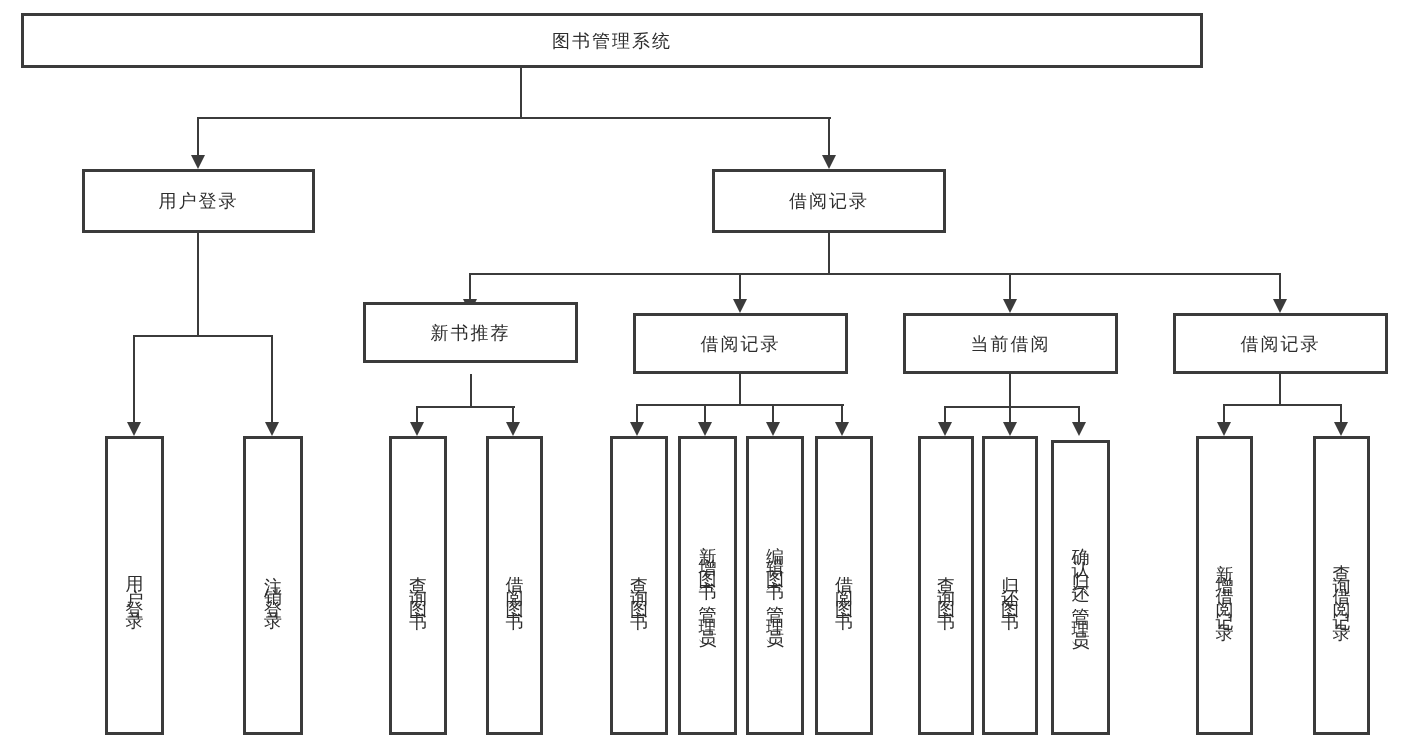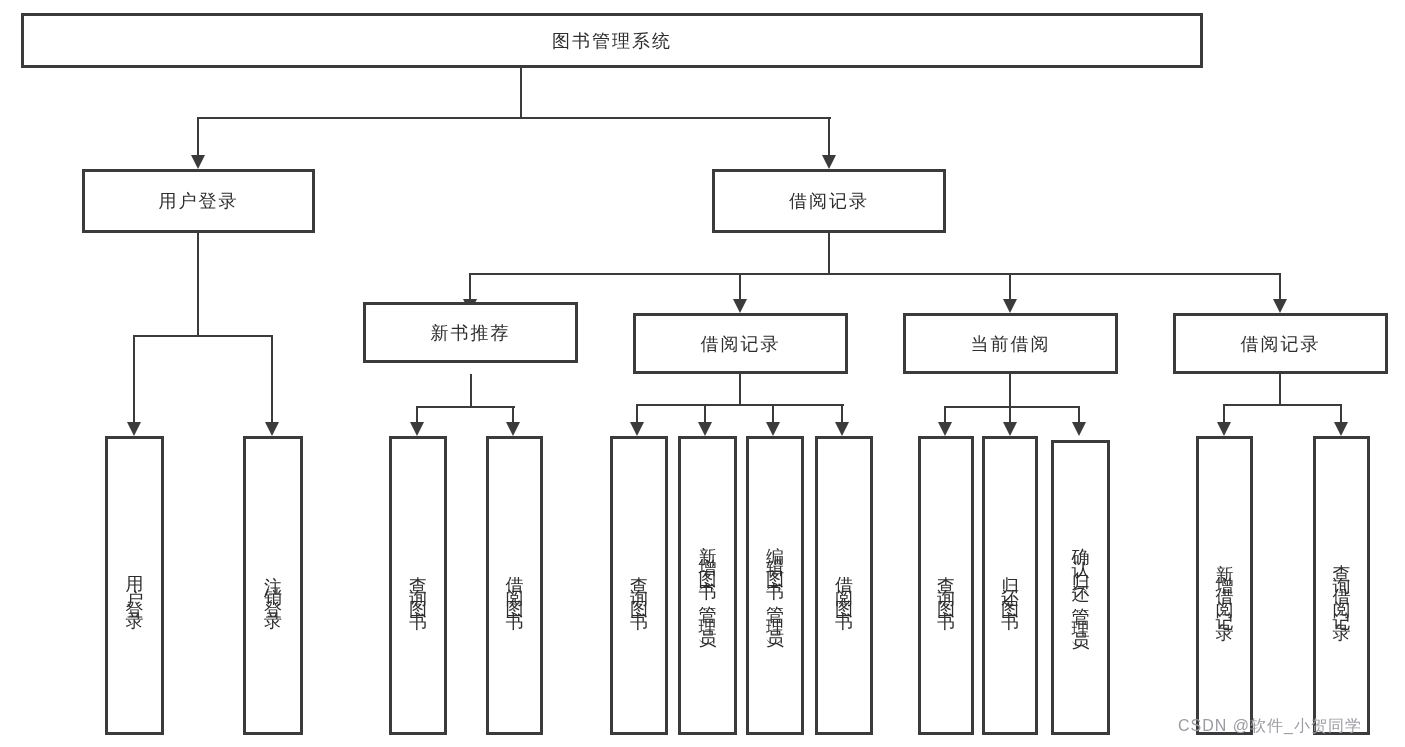--- a/index.html
+++ b/index.html
@@ -114,15 +114,14 @@
   <div class="box v" style="left:746px;top:436px;width:58px;height:299px;">编辑图书（管理员）</div>
   <div class="box v" style="left:815px;top:436px;width:58px;height:299px;">借阅图书</div>
 
   <div class="box v" style="left:918px;top:436px;width:56px;height:299px;">查询图书</div>
   <div class="box v" style="left:982px;top:436px;width:56px;height:299px;">归还图书</div>
   <div class="box v" style="left:1051px;top:440px;width:59px;height:295px;">确认归还（管理员）</div>
 
   <div class="box v" style="left:1196px;top:436px;width:57px;height:299px;">新增借阅记录</div>
   <div class="box v" style="left:1313px;top:436px;width:57px;height:299px;">查询借阅记录</div>
 
-  <div class="watermark">CSDN @软件_小贺同学</div>
 
 </div>
 
 </body></html>

